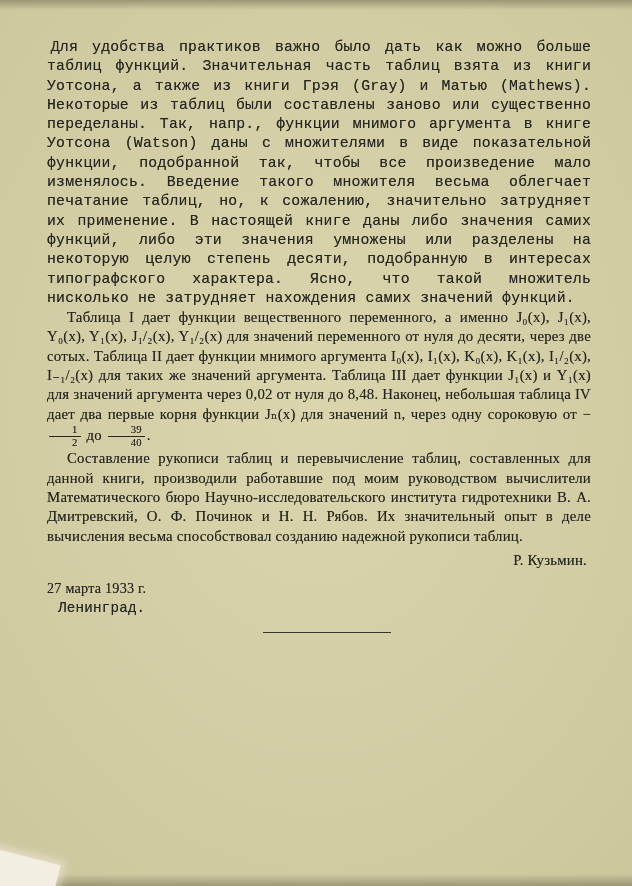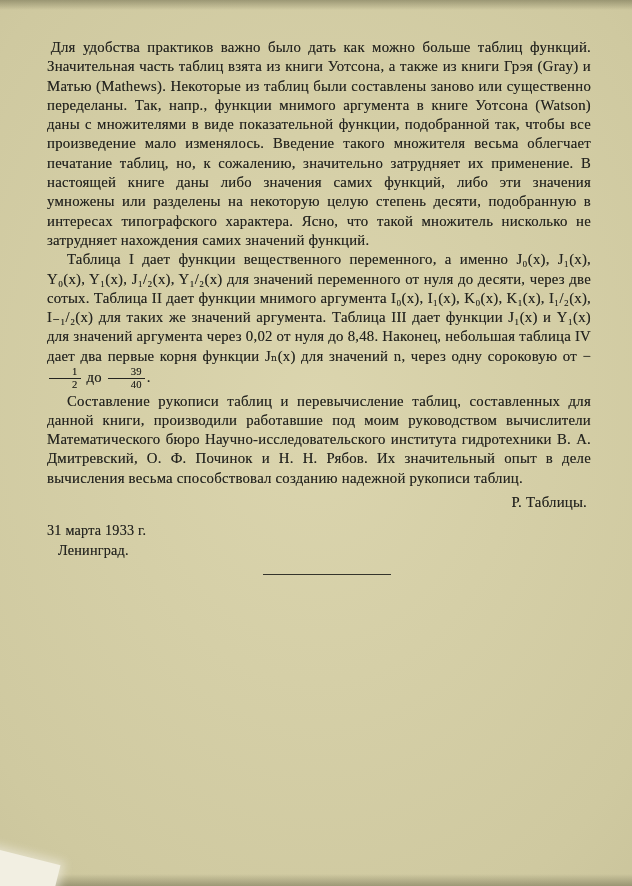--- a/index.html
+++ b/index.html
@@ -44,21 +44,21 @@
     position:absolute;
     left:47px;top:38px;width:544px;
     color:var(--ink);
     font-size:14.8px;
     line-height:19.3px;
     letter-spacing:.015em;
     text-align:justify;
     text-shadow:0 0 .5px rgba(40,40,30,.55);
   }
   .para{text-indent:1.35em;}
-  .para.no-indent{text-indent:.25em;}
+  .para.no-indent{text-indent:.25em;font-family:Liberation Mono, monospace;}
   .frac{
     display:inline-block;
     vertical-align:-0.55em;
     text-align:center;
     font-size:.72em;
     line-height:1.15;
     margin:0 2px;
   }
   .frac .num{display:block;border-bottom:1.2px solid var(--ink);padding:0 3px;}
   .frac .den{display:block;padding:0 3px;}
@@ -66,21 +66,21 @@
     text-align:right;
     margin-top:5px;
     padding-right:4px;
     text-indent:0;
   }
   .dateline{
     margin-top:9px;
     text-align:left;
     font-size:14.2px;
   }
-  .dateline .place{padding-left:11px;}
+  .dateline .place{padding-left:11px;font-family:Liberation Mono, monospace;}
   .rule{
     width:128px;
     border-top:1.6px solid #34342c;
     margin:14px auto 0 auto;
     transform:translateX(8px);
   }
 </style>
 </head>
 <body>
 
@@ -91,23 +91,23 @@
 
   <div class="text-block">
 
     <p class="para no-indent">Для удобства практиков важно было дать как можно больше таблиц функций. Значительная часть таблиц взята из книги Уотсона, а также из книги Грэя (Gray) и Матью (Mathews). Некоторые из таблиц были составлены заново или существенно переделаны. Так, напр., функции мнимого аргумента в книге Уотсона (Watson) даны с множителями в виде показательной функции, подобранной так, чтобы все произведение мало изменялось. Введение такого множителя весьма облегчает печатание таблиц, но, к сожалению, значительно затрудняет их применение. В настоящей книге даны либо значения самих функций, либо эти значения умножены или разделены на некоторую целую степень десяти, подобранную в интересах типографского характера. Ясно, что такой множитель нисколько не затрудняет нахождения самих значений функций.</p>
 
     <p class="para"><span>Таблица I дает функции вещественного переменного, а именно J₀(x), J₁(x), Y₀(x), Y₁(x), J₁/₂(x), Y₁/₂(x) для значений переменного от нуля до десяти, через две сотых. Таблица II дает функции мнимого аргумента I₀(x), I₁(x), K₀(x), K₁(x), I₁/₂(x), I₋₁/₂(x) для таких же значений аргумента. Таблица III дает функции J₁(x) и Y₁(x) для значений аргумента через 0,02 от нуля до 8,48. Наконец, небольшая таблица IV дает два первые корня функции Jₙ(x) для значений n, через одну сороковую от −</span><span class="frac"><span class="num">1</span><span class="den">2</span></span><span> до </span><span class="frac"><span class="num">39</span><span class="den">40</span></span><span>.</span></p>
 
 
     <p class="para">Составление рукописи таблиц и перевычисление таблиц, составленных для данной книги, производили работавшие под моим руководством вычислители Математического бюро Научно-исследовательского института гидротехники В. А. Дмитревский, О. Ф. Починок и Н. Н. Рябов. Их значительный опыт в деле вычисления весьма способствовал созданию надежной рукописи таблиц.</p>
 
-    <p class="signature">Р. Таблицы.</p>
+    <p class="signature">Р. Кузьмин.</p>
 
     <div class="dateline">
-      <div>31 марта 1933 г.</div>
+      <div>27 марта 1933 г.</div>
       <div class="place">Ленинград.</div>
     </div>
 
     <div class="rule"></div>
 
   </div>
 </div>
 
 </body></html>

